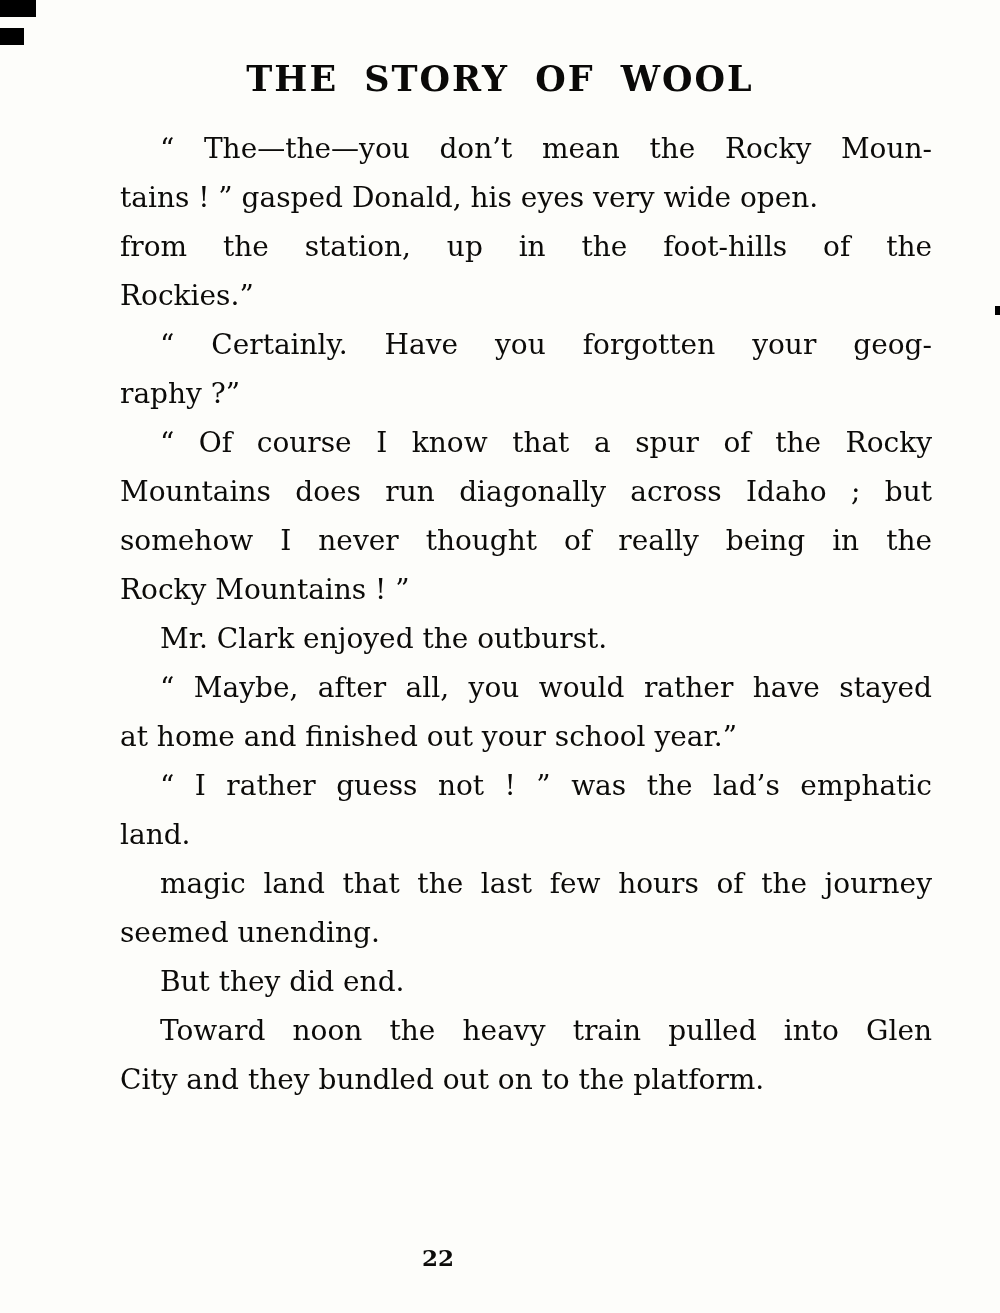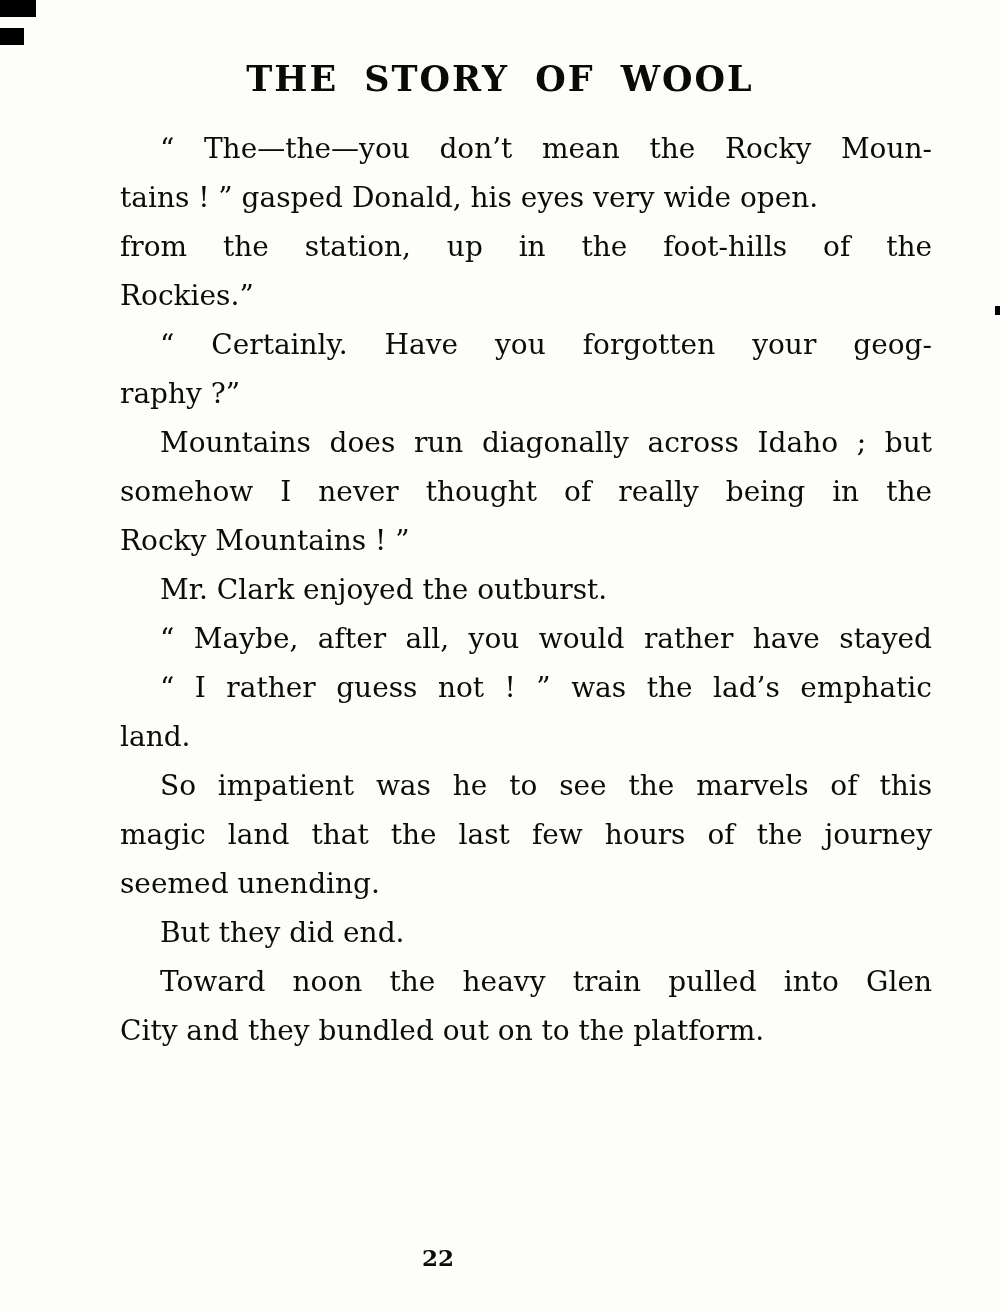--- a/index.html
+++ b/index.html
@@ -90,36 +90,37 @@
       </div>
       <div class="para">
         <div class="line">from the station, up in the foot-hills of the</div>
         <div class="line last">Rockies.”</div>
       </div>
       <div class="para indent">
         <div class="line">“ Certainly.  Have you forgotten your geog-</div>
         <div class="line last">raphy ?”</div>
       </div>
       <div class="para indent">
+        <div class="line">“ Of course I know that a spur of the Rocky</div>
         <div class="line">Mountains does run diagonally across Idaho ; but</div>
         <div class="line">somehow I never thought of really being in the</div>
         <div class="line last">Rocky Mountains ! ”</div>
       </div>
       <div class="para indent">
         <div class="line last">Mr. Clark enjoyed the outburst.</div>
       </div>
       <div class="para indent">
         <div class="line">“ Maybe, after all, you would rather have stayed</div>
+        <div class="line last">at home and finished out your school year.”</div>
       </div>
       <div class="para indent">
         <div class="line">“ I rather guess not ! ” was the lad’s emphatic</div>
         <div class="line last">land.</div>
       </div>
       <div class="para indent">
-        <div class="line">So impatient was he to see the marvels of this</div>
         <div class="line">magic land that the last few hours of the journey</div>
         <div class="line last">seemed unending.</div>
       </div>
       <div class="para indent">
         <div class="line last">But they did end.</div>
       </div>
       <div class="para indent">
         <div class="line">Toward noon the heavy train pulled into Glen</div>
         <div class="line last">City and they bundled out on to the platform.</div>
       </div>

